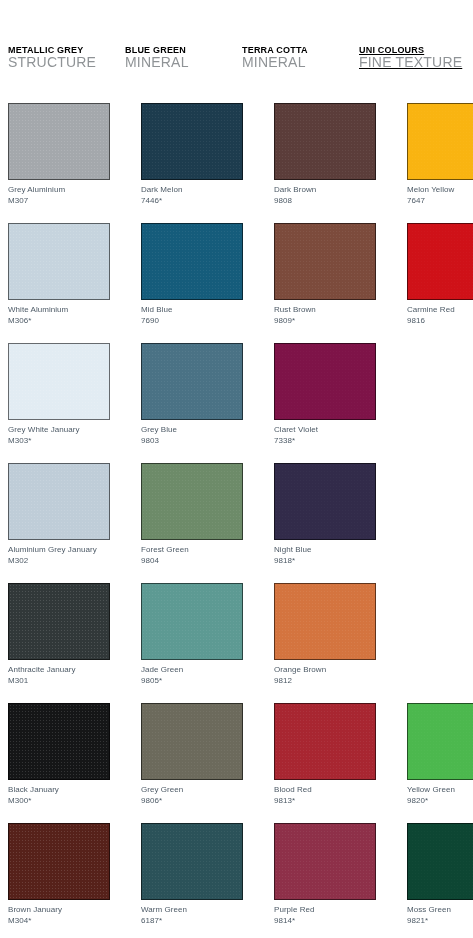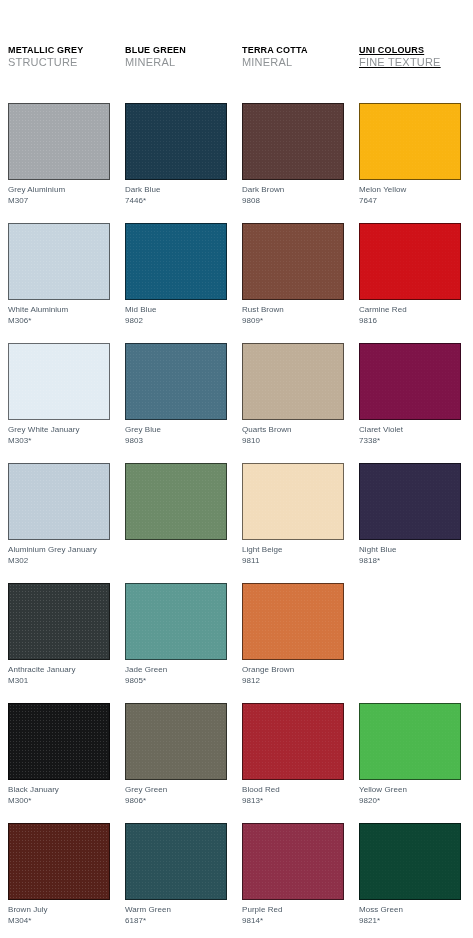--- a/index.html
+++ b/index.html
@@ -38,39 +38,40 @@
   .header-title {
     font-size: 9px;
     font-weight: bold;
     color: #000000;
     letter-spacing: 0.2px;
     line-height: 12px;
     text-transform: uppercase;
     white-space: nowrap;
   }
   .header-sub {
-    font-size: 11px;
+    font-size: 14px;
     font-weight: normal;
     color: #8f9396;
     letter-spacing: 0.2px;
     line-height: 12px;
     text-transform: uppercase;
     white-space: nowrap;
   }
 
   
   .grid {
     position: absolute;
     top: 103px;
     left: 8px;
     width: 460px;
   }
   .grid-row {
     display: flex;
     height: 120px;
+    gap: 16px;
   }
   .cell {
     width: 102px;
     margin-right: 15px;
   }
   .cell:last-child { margin-right: 0; }
 
   .swatch {
     width: 102px;
     height: 77px;
@@ -139,21 +140,21 @@
         <div class="cell">
           <div class="swatch tex-structure" style="background: rgb(164, 168, 172);">
             <div class="tex"></div>
           </div>
           <div class="label"><span>Grey Aluminium</span><span class="code">M307</span></div>
         </div>
         <div class="cell">
           <div class="swatch tex-mineral" style="background: rgb(29, 60, 78);">
             <div class="tex"></div>
           </div>
-          <div class="label"><span>Dark Blue</span><span class="code">7446*</span></div>
+          <div class="label"><span>Dark Melon</span><span class="code">7446*</span></div>
         </div>
         <div class="cell">
           <div class="swatch tex-mineral" style="background: rgb(91, 61, 58);">
             <div class="tex"></div>
           </div>
           <div class="label"><span>Dark Brown</span><span class="code">9808</span></div>
         </div>
         <div class="cell">
           <div class="swatch tex-fine" style="background: rgb(249, 180, 17);">
             <div class="tex"></div>
@@ -165,21 +166,21 @@
         <div class="cell">
           <div class="swatch tex-structure" style="background: rgb(198, 212, 222);">
             <div class="tex"></div>
           </div>
           <div class="label"><span>White Aluminium</span><span class="code">M306*</span></div>
         </div>
         <div class="cell">
           <div class="swatch tex-mineral" style="background: rgb(21, 92, 123);">
             <div class="tex"></div>
           </div>
-          <div class="label"><span>Mid Blue</span><span class="code">9802</span></div>
+          <div class="label"><span>Mid Blue</span><span class="code">7690</span></div>
         </div>
         <div class="cell">
           <div class="swatch tex-mineral" style="background: rgb(124, 75, 60);">
             <div class="tex"></div>
           </div>
           <div class="label"><span>Rust Brown</span><span class="code">9809*</span></div>
         </div>
         <div class="cell">
           <div class="swatch tex-fine" style="background: rgb(207, 17, 24);">
             <div class="tex"></div>
@@ -194,49 +195,38 @@
           </div>
           <div class="label"><span>Grey White January</span><span class="code">M303*</span></div>
         </div>
         <div class="cell">
           <div class="swatch tex-mineral" style="background: rgb(74, 114, 133);">
             <div class="tex"></div>
           </div>
           <div class="label"><span>Grey Blue</span><span class="code">9803</span></div>
         </div>
         <div class="cell">
-          <div class="swatch tex-mineral" style="background: rgb(191, 174, 152);">
-            <div class="tex"></div>
-          </div>
-          <div class="label"><span>Quarts Brown</span><span class="code">9810</span></div>
-        </div>
-        <div class="cell">
           <div class="swatch tex-fine" style="background: rgb(126, 19, 72);">
             <div class="tex"></div>
           </div>
           <div class="label"><span>Claret Violet</span><span class="code">7338*</span></div>
         </div>
       </div>
       <div class="grid-row">
         <div class="cell">
           <div class="swatch tex-structure" style="background: rgb(191, 205, 216);">
             <div class="tex"></div>
           </div>
           <div class="label"><span>Aluminium Grey January</span><span class="code">M302</span></div>
         </div>
         <div class="cell">
           <div class="swatch tex-mineral" style="background: rgb(109, 139, 105);">
             <div class="tex"></div>
           </div>
-        </div>
-        <div class="cell">
-          <div class="swatch tex-mineral" style="background: rgb(242, 220, 187);">
-            <div class="tex"></div>
-          </div>
-          <div class="label"><span>Light Beige</span><span class="code">9811</span></div>
+          <div class="label"><span>Forest Green</span><span class="code">9804</span></div>
         </div>
         <div class="cell">
           <div class="swatch tex-fine" style="background: rgb(50, 43, 74);">
             <div class="tex"></div>
           </div>
           <div class="label"><span>Night Blue</span><span class="code">9818*</span></div>
         </div>
       </div>
       <div class="grid-row">
         <div class="cell">
@@ -282,21 +272,21 @@
             <div class="tex"></div>
           </div>
           <div class="label"><span>Yellow Green</span><span class="code">9820*</span></div>
         </div>
       </div>
       <div class="grid-row">
         <div class="cell">
           <div class="swatch tex-structure" style="background: rgb(86, 33, 26);">
             <div class="tex"></div>
           </div>
-          <div class="label"><span>Brown July</span><span class="code">M304*</span></div>
+          <div class="label"><span>Brown January</span><span class="code">M304*</span></div>
         </div>
         <div class="cell">
           <div class="swatch tex-mineral" style="background: rgb(43, 82, 89);">
             <div class="tex"></div>
           </div>
           <div class="label"><span>Warm Green</span><span class="code">6187*</span></div>
         </div>
         <div class="cell">
           <div class="swatch tex-mineral" style="background: rgb(142, 48, 73);">
             <div class="tex"></div>

